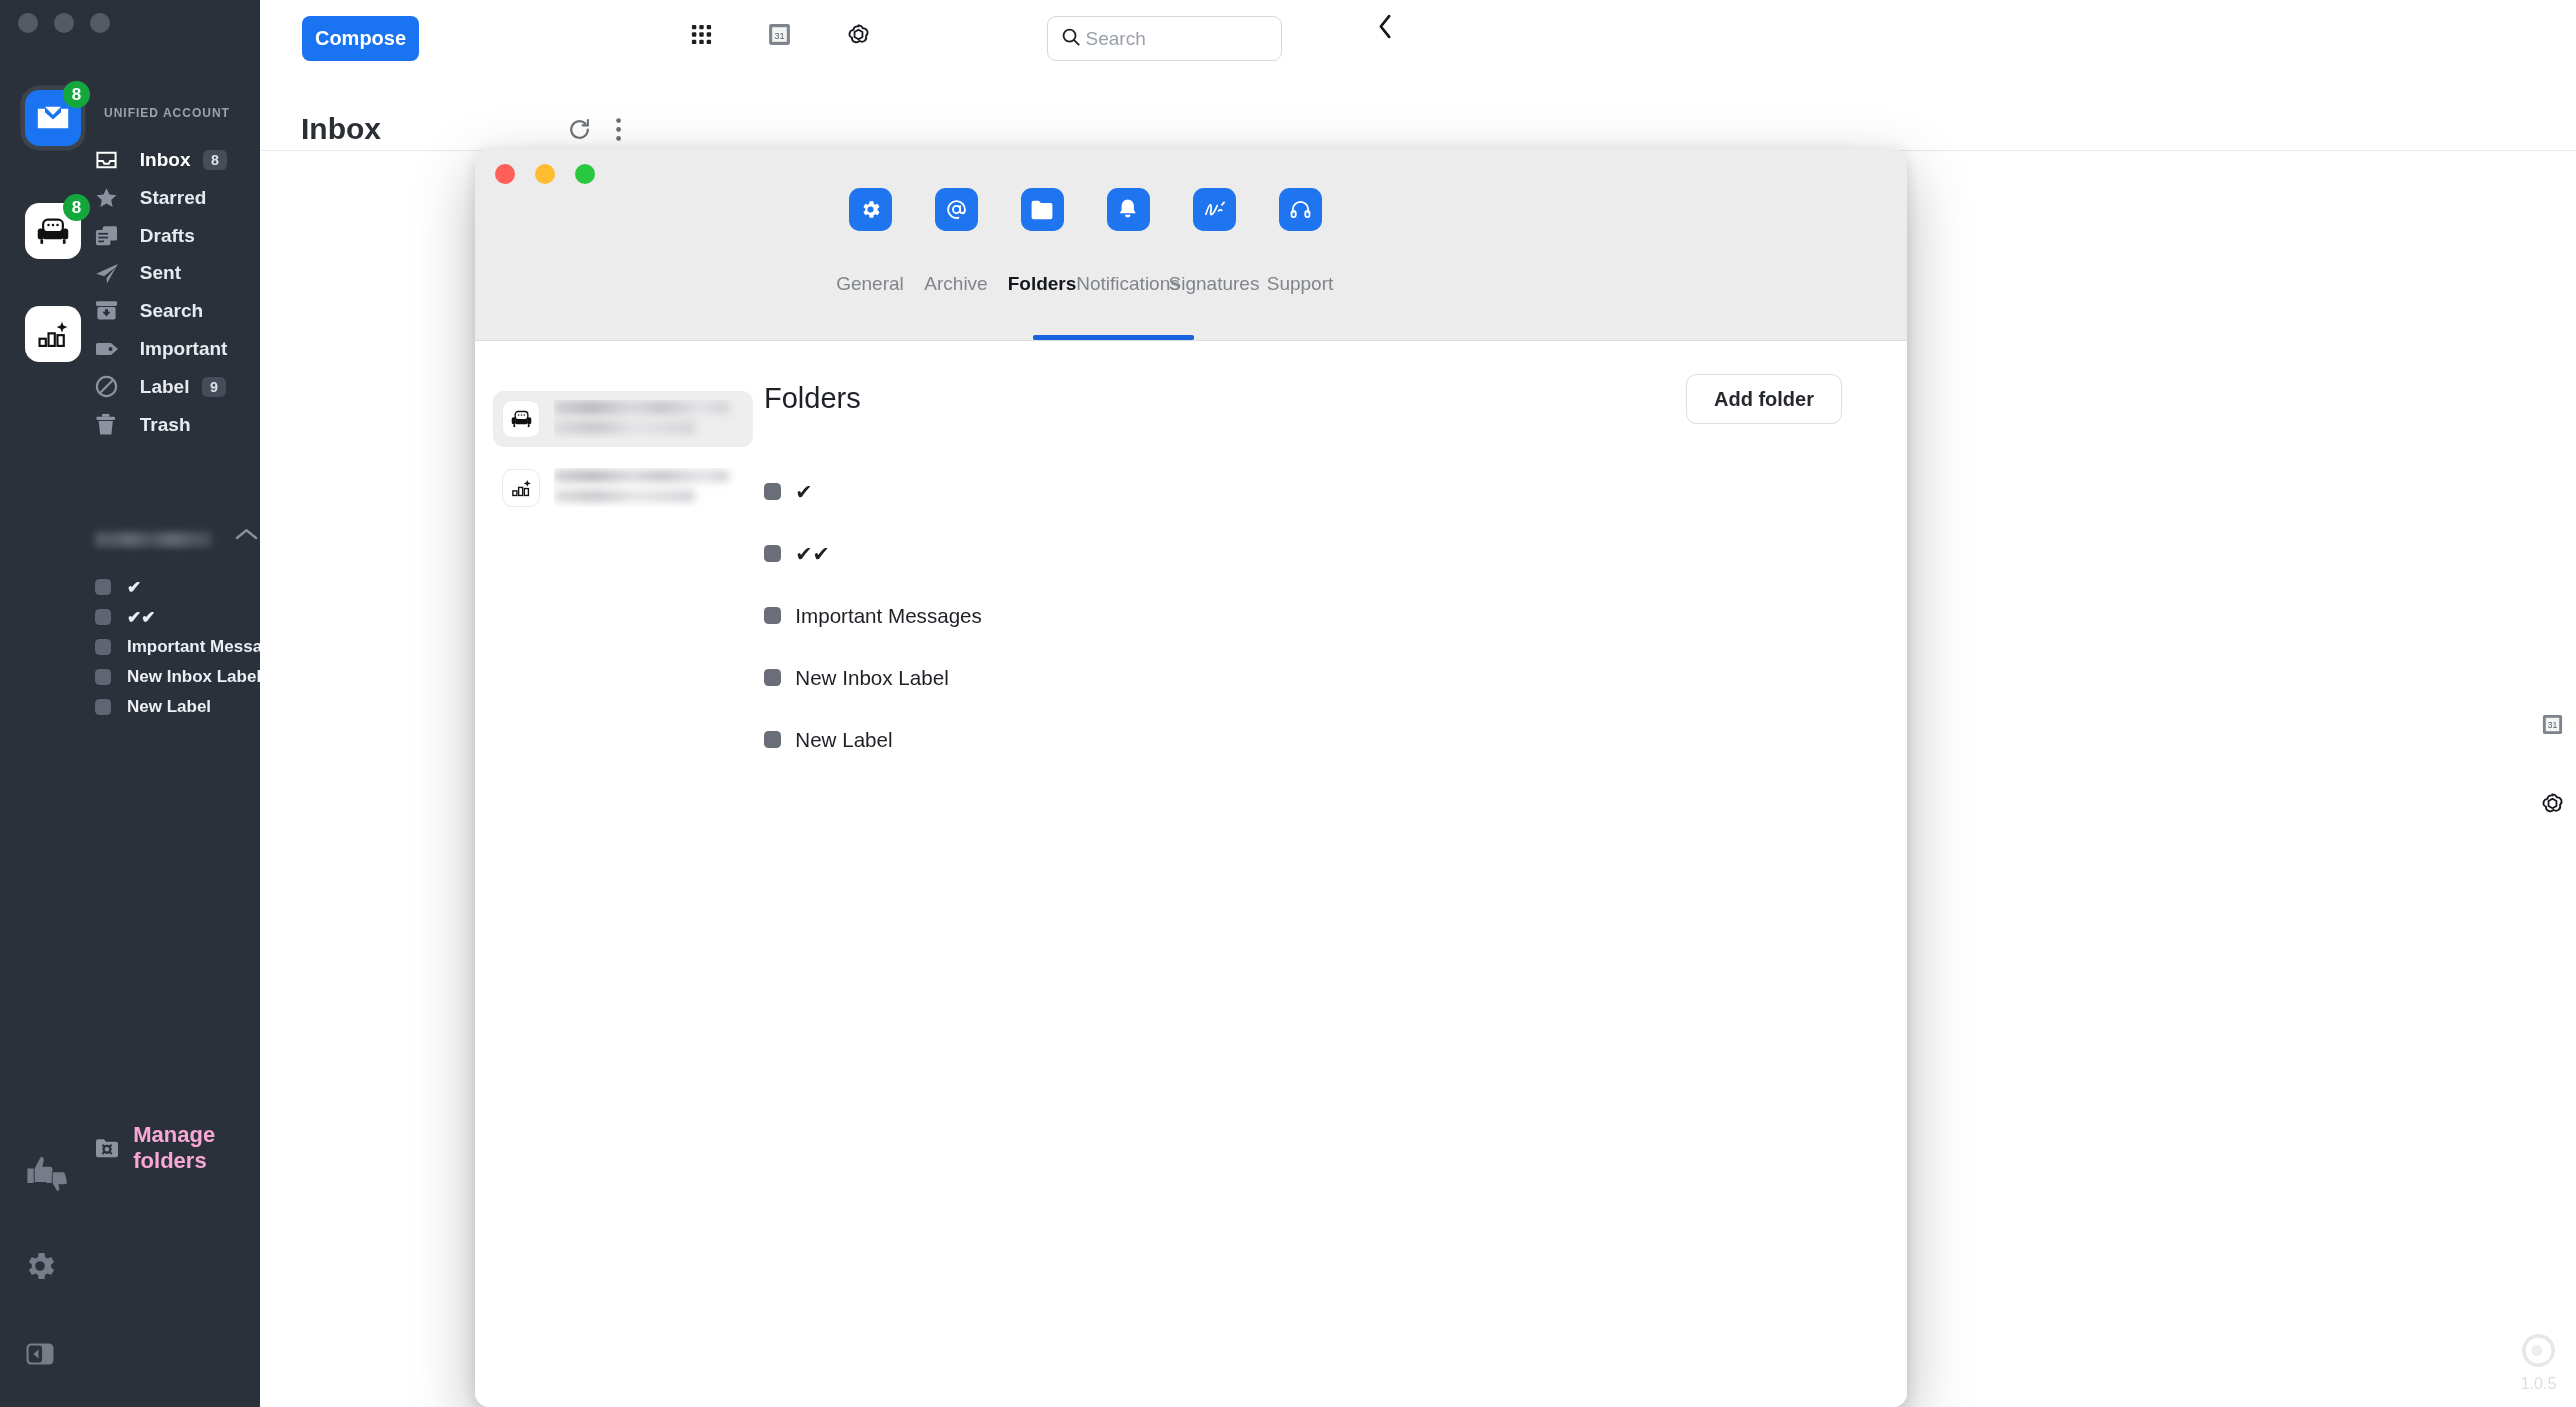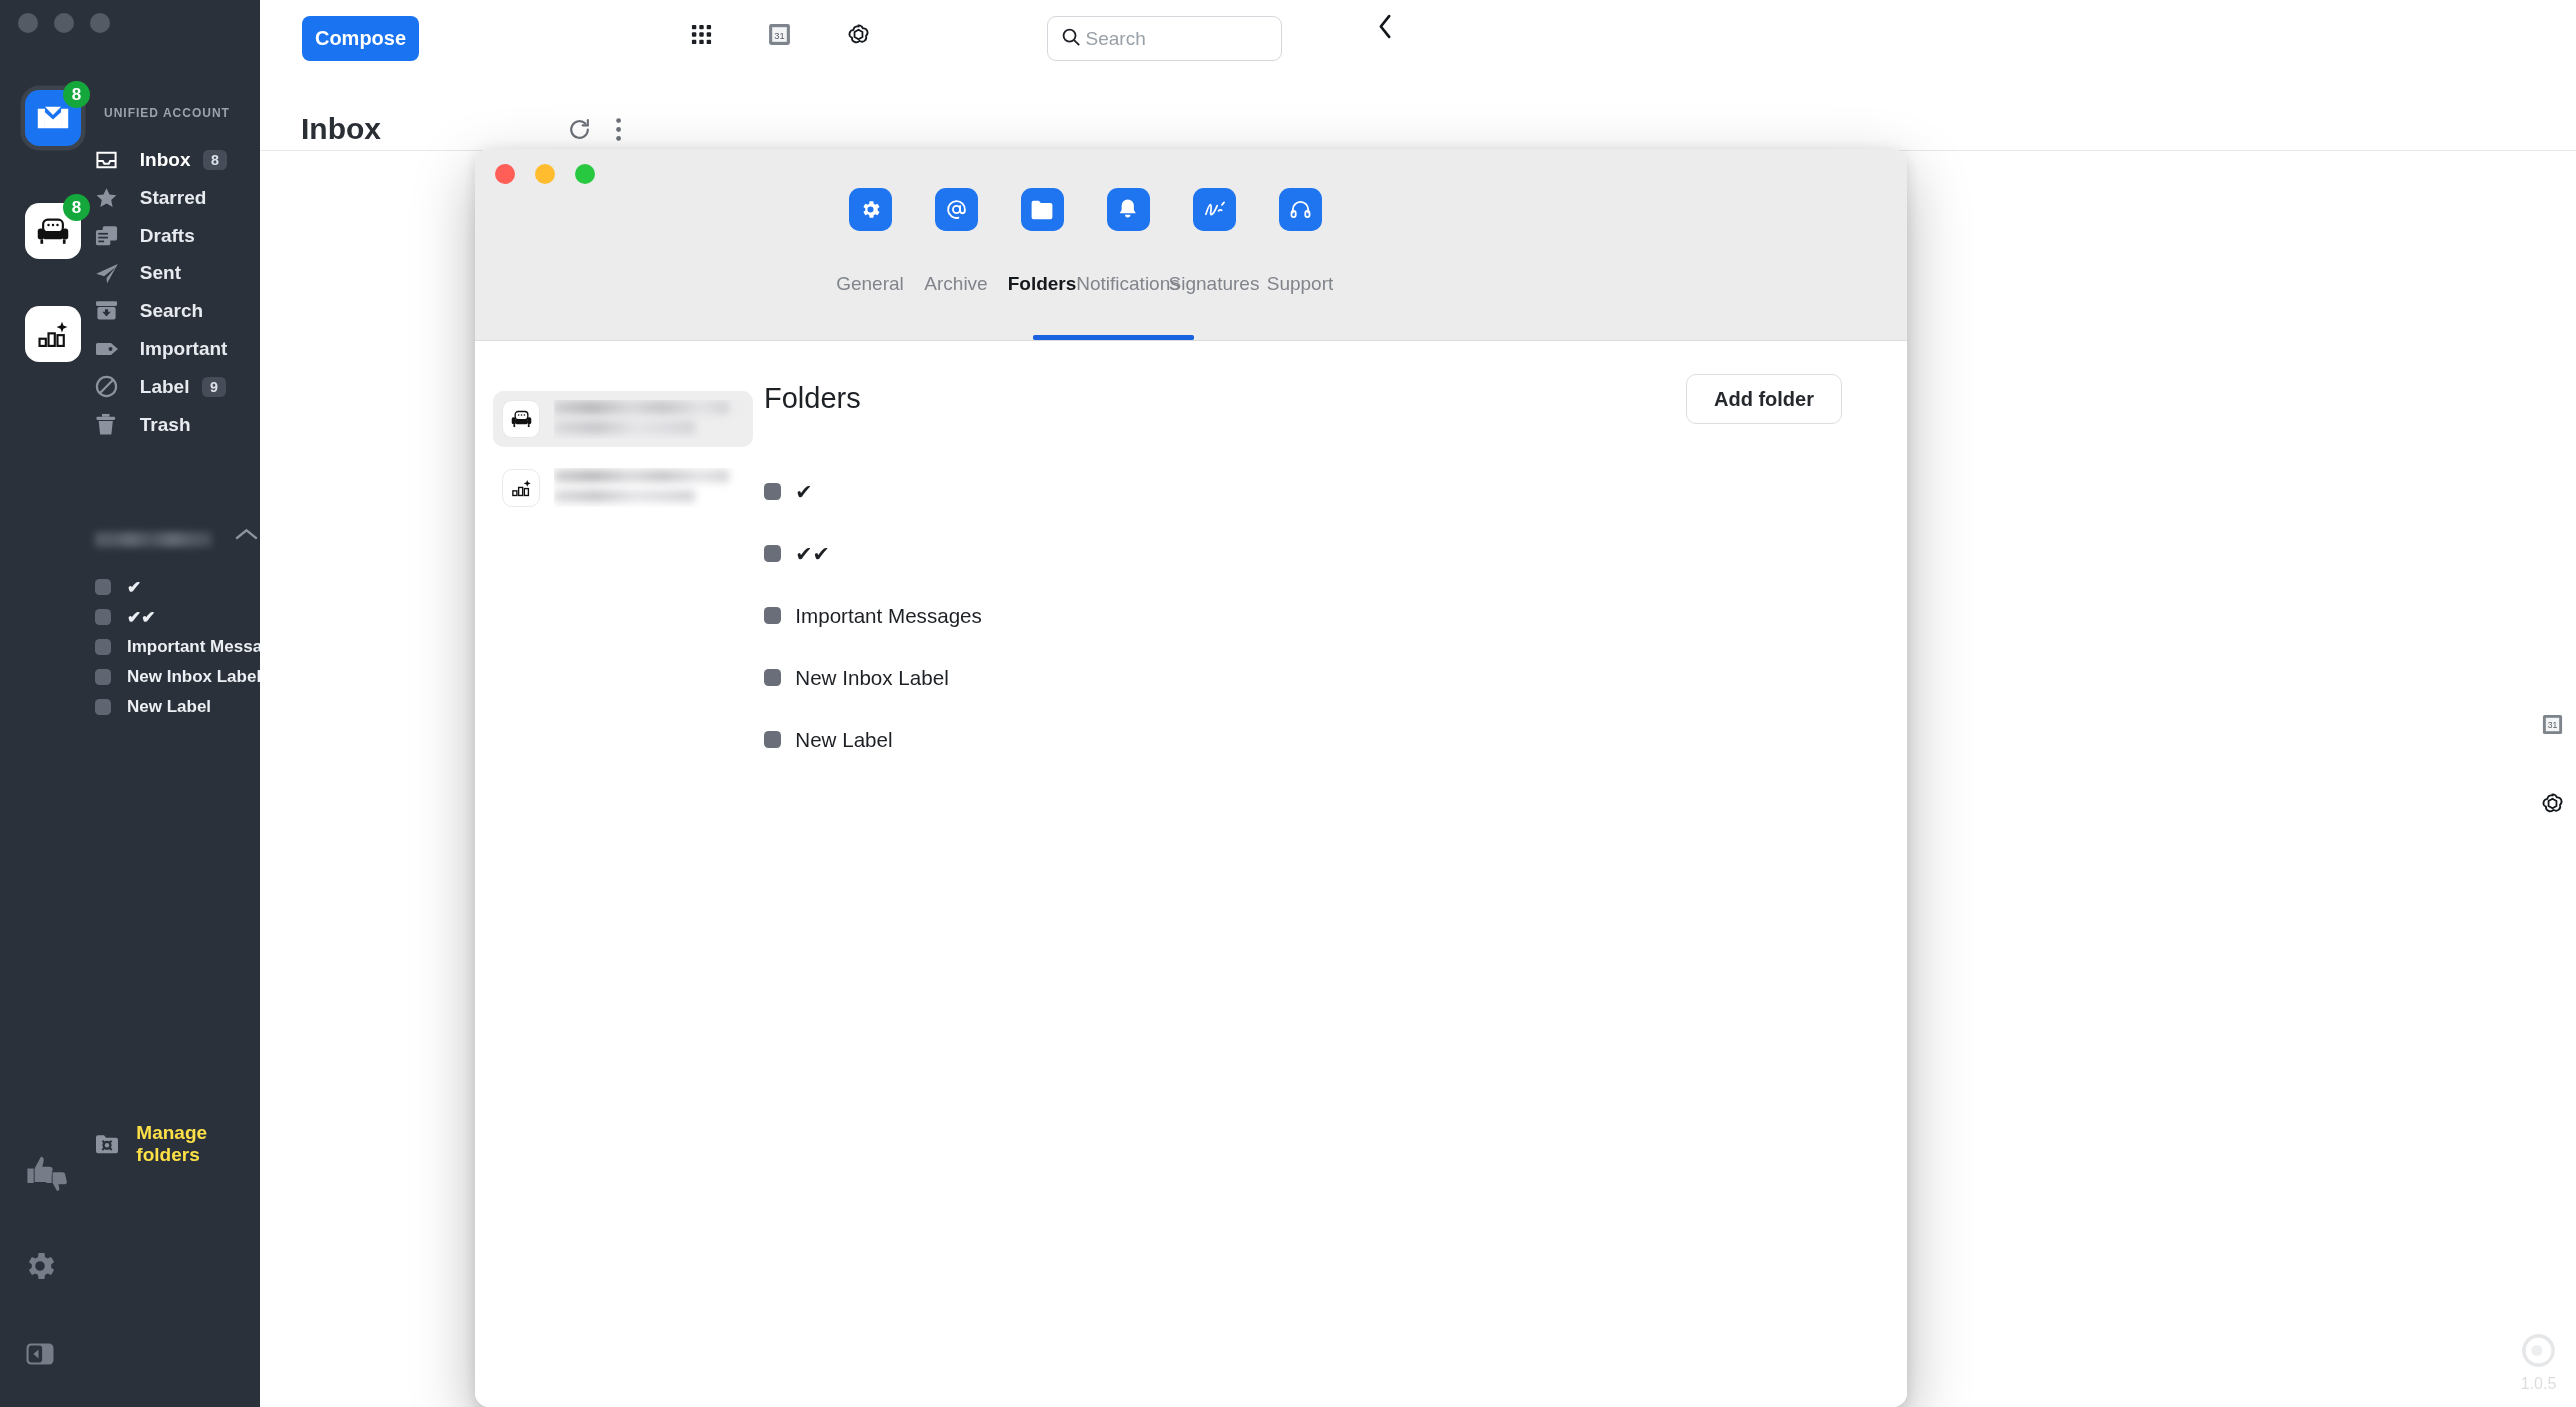--- a/index.html
+++ b/index.html
@@ -63,21 +63,21 @@
   }
   .collapse-chev { position: absolute; left: 235px; top: 527px; color: #8c939e; }
 
   .label-list { position: absolute; left: 95px; top: 572px; width: 170px; }
   .label-item { display: flex; align-items: center; height: 30px; margin-bottom: 0px; }
   .label-swatch { width: 16px; height: 16px; border-radius: 4.5px; background: #5f6672; margin-right: 16px; flex: none; }
   .label-text { color: #eceff3; font-size: 17px; font-weight: 600; white-space: nowrap; }
 
   .manage-row { position: absolute; left: 95px; top: 1122px; display: flex; align-items: center; }
   .manage-row .ic { width: 30.5px; margin-right: 14.3px; color: #8c939e; display:flex; }
-  .manage-row .lbl { color: #fde047; font-size: 19px; font-weight: 600; }
+  .manage-row .lbl { color: #f9a8d4; font-size: 22px; font-weight: 600; }
 
   
   .mainpane {
     position: absolute; left: 260px; top: 0; right: 0; height: 1407px;
     background: #ffffff;
   }
   .topbar {
     position: absolute; left: 0; top: 0; right: 0; height: 90px;
     background: #ffffff;
   }

